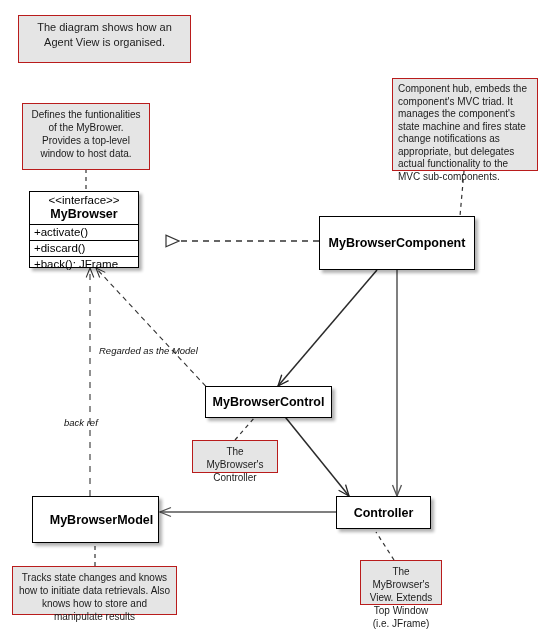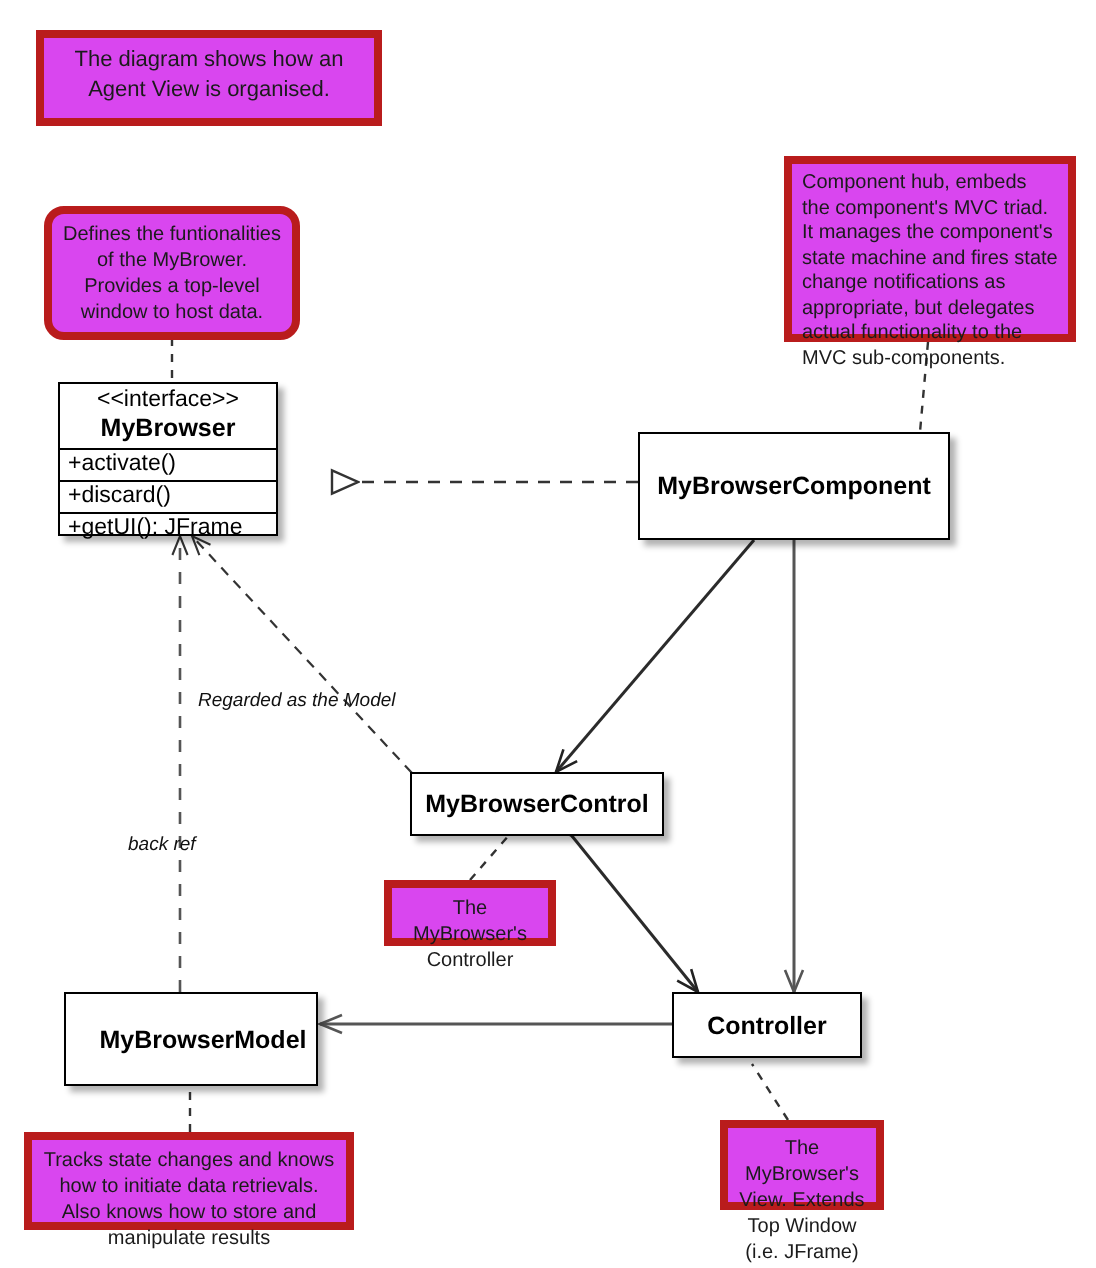--- a/index.html
+++ b/index.html
@@ -23,22 +23,22 @@
     left: 0;
     top: 0;
     width: 548px;
     height: 634px;
   }
 
   
   .note {
     position: absolute;
     box-sizing: border-box;
-    background: #d946ef;
-    border: 4px solid #b91c1c;
+    background: #e5e5e5;
+    border: 1px solid #b91c1c;
     color: #1b1b1b;
     font-size: 10px;
     line-height: 13px;
     text-align: center;
     padding: 4px 5px;
     z-index: 4;
   }
   .note.big {
     font-size: 11px;
     line-height: 15px;
@@ -177,21 +177,21 @@
 
     <g>
       <line x1="90" y1="496" x2="90" y2="268" stroke="#555" stroke-width="1.3" stroke-dasharray="6,6" marker-end="url(#dashArrowOpen)"></line>
     </g>
   </svg>
 
   <div class="note big" style="left:18px; top:15px; width:173px; height:48px;">
     <span>The diagram shows how an Agent View is organised.</span>
   </div>
 
-  <div class="note" style="left:22px; top:103px; width:128px; height:67px;border-radius:10px;">
+  <div class="note" style="left:22px; top:103px; width:128px; height:67px;">
     <span>Defines the funtionalities of the MyBrower. Provides a top-level window to host data.</span>
   </div>
 
   <div class="note left" style="left:392px; top:78px; width:146px; height:93px;">
     <span>Component hub, embeds the component's MVC triad. It manages the component's state machine and fires state change notifications as appropriate, but delegates actual functionality to the MVC sub-components.</span>
   </div>
 
   <div class="note" style="left:192px; top:440px; width:86px; height:33px;">
     <span>The MyBrowser's Controller</span>
   </div>
@@ -204,21 +204,21 @@
     <span>The MyBrowser's View. Extends Top Window (i.e. JFrame)</span>
   </div>
 
   <div class="cls" style="left:29px; top:191px; width:110px; height:77px;">
     <div class="iface-head">
       <div class="iface-stereo">&lt;&lt;interface&gt;&gt;</div>
       <div class="iface-title">MyBrowser</div>
     </div>
     <div class="iface-op">+activate()</div>
     <div class="iface-op">+discard()</div>
-    <div class="iface-op last">+getUI(): JFrame</div>
+    <div class="iface-op last">+back(): JFrame</div>
   </div>
 
   <div class="cls simple" style="left:319px; top:216px; width:156px; height:54px;">
     <div class="cls-name">MyBrowserComponent</div>
   </div>
 
   <div class="cls simple" style="left:205px; top:386px; width:127px; height:32px;">
     <div class="cls-name">MyBrowserControl</div>
   </div>
 

